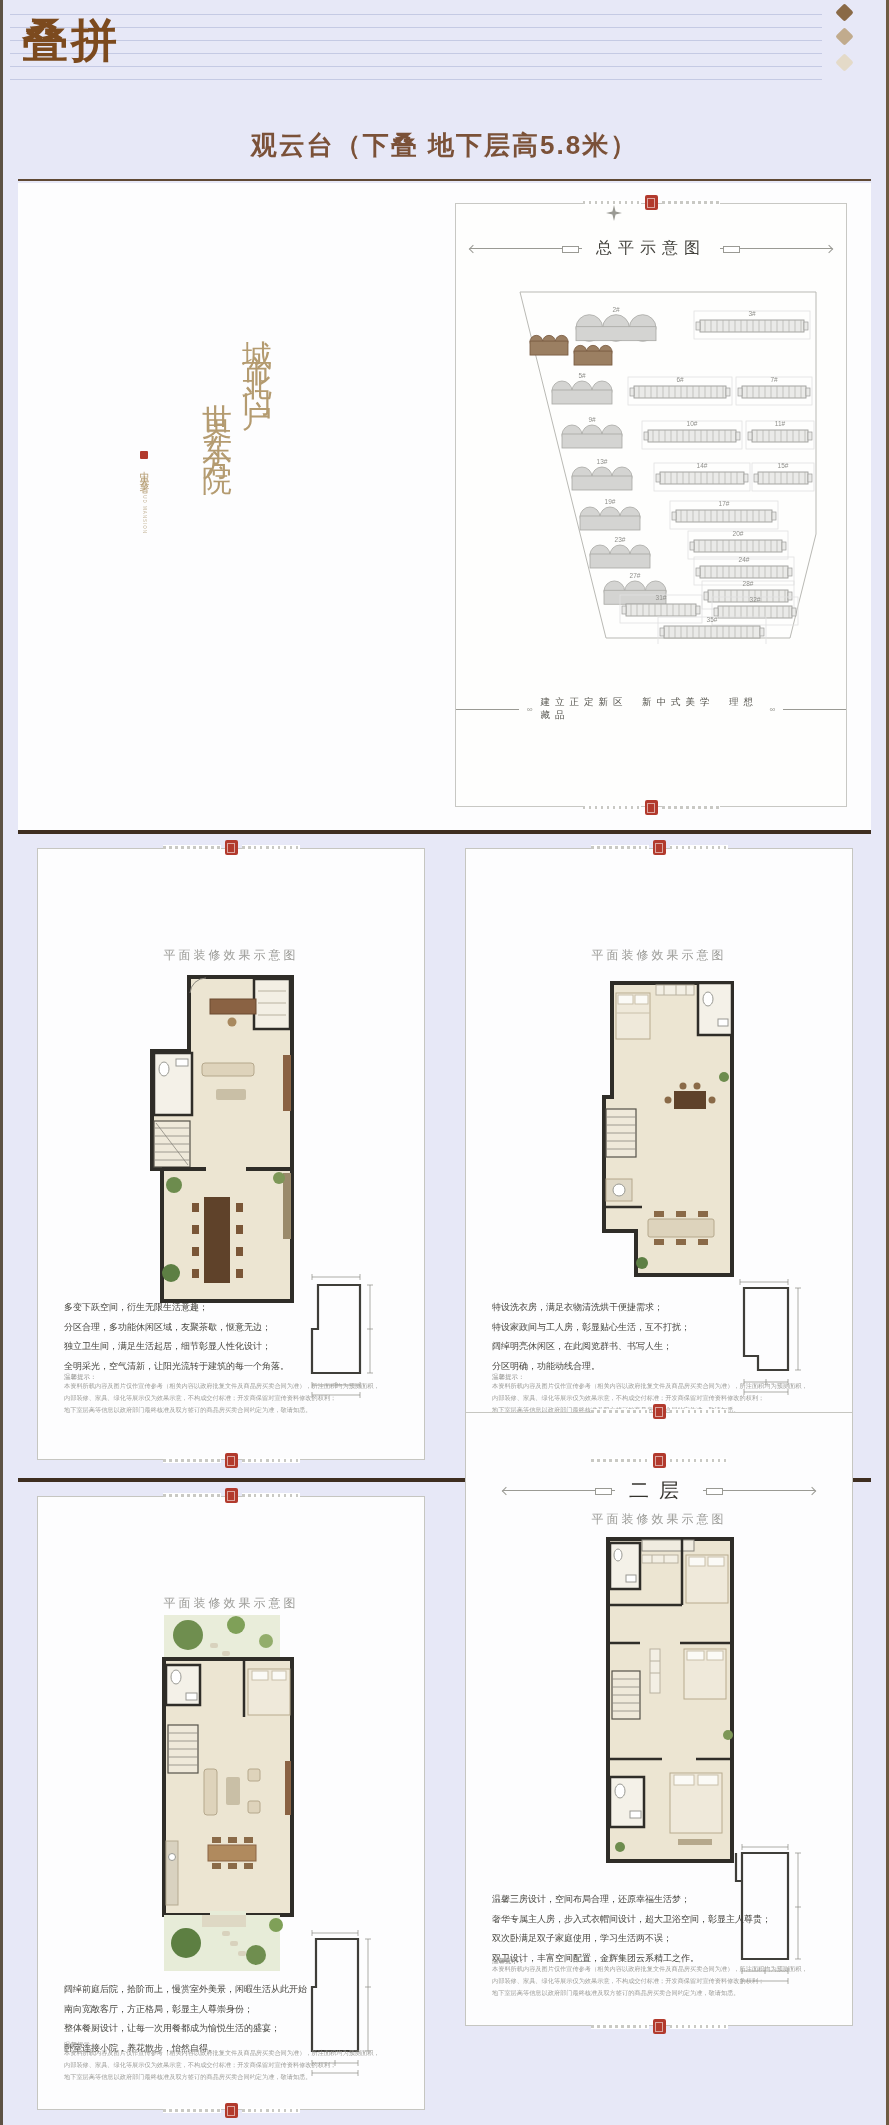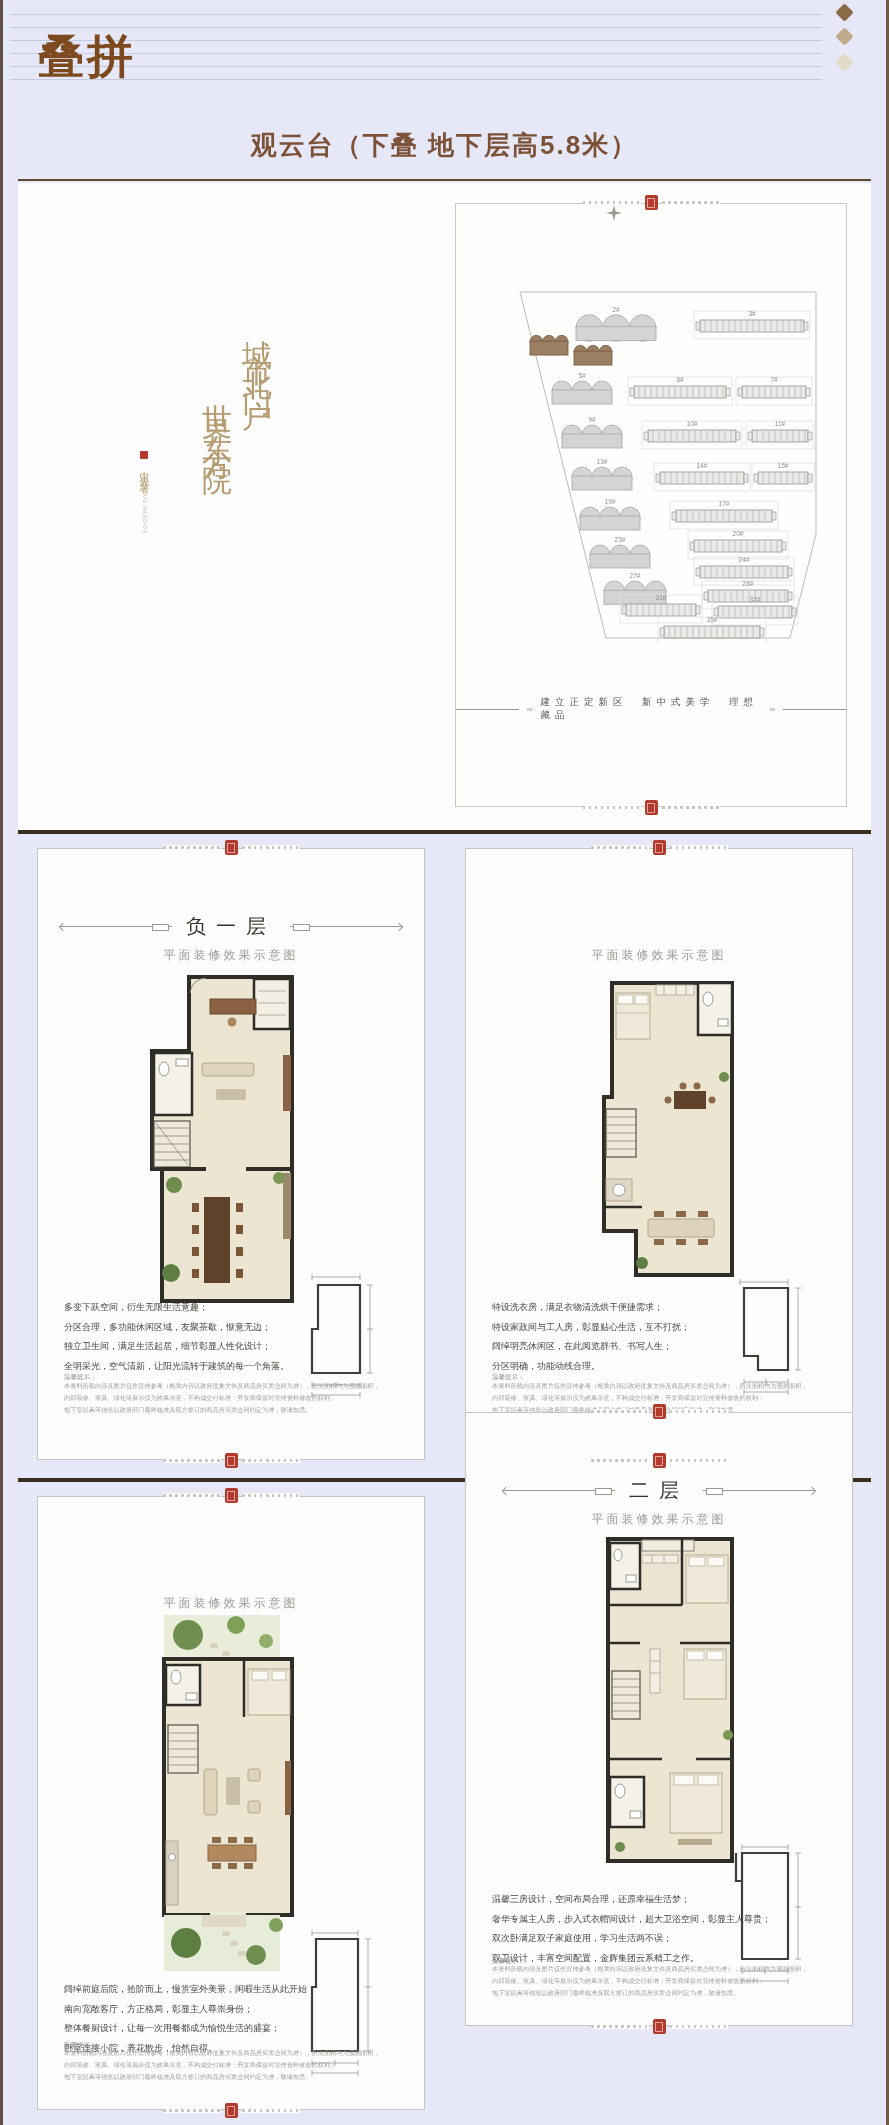--- a/index.html
+++ b/index.html
@@ -2,21 +2,21 @@
 <html><head>
 <meta charset="utf-8">
 <style>
   html,body{margin:0;padding:0;background:#d9dbee;}
   .page{position:relative;width:889px;height:2125px;background:#e7e8f7;overflow:hidden;
         font-family:"Liberation Sans","DejaVu Sans",sans-serif;}
   .edge{position:absolute;top:0;bottom:0;width:3px;background:#5d5244;}
   .edge.l{left:0}.edge.r{right:0;background:#6e5b41}
   
   .rline{position:absolute;left:10px;width:812px;height:1px;background:#c5cae4;}
-  .h1{position:absolute;left:22px;top:10px;margin:16px;font-family:"Liberation Serif","DejaVu Serif",serif;
+  .h1{position:absolute;left:22px;top:10px;margin:0;font-family:"Liberation Serif","DejaVu Serif",serif;
       font-size:46px;font-weight:bold;color:#7c4a1e;letter-spacing:3px;}
   .dia{position:absolute;left:838px;width:13px;height:13px;transform:rotate(45deg);border-radius:2px;}
   .pagetitle{position:absolute;top:128px;left:0;width:100%;text-align:center;font-size:26px;font-weight:bold;
       color:#7b5138;letter-spacing:2px;}
   .rule{position:absolute;top:179px;left:18px;width:853px;height:2px;background:#5f4834;}
   .divider{position:absolute;left:18px;width:853px;height:4px;background:#3e2e20;}
   .d1{top:830px}.d2{top:1478px}
   
   .sec1{position:absolute;left:18px;top:183px;width:853px;height:647px;background:#fdfdfe;}
   .vtext{position:absolute;writing-mode:vertical-rl;font-family:"Liberation Serif","DejaVu Serif",serif;
@@ -114,20 +114,29 @@
             <i></i>
           </span>
         <span class="seal"></span>
         <span class="dband">
             <i></i>
           </span>
       </div>
       <svg class="compass" width="16" height="16" viewBox="0 0 16 16">
         <path d="M8,0 L9.6,6.4 L16,8 L9.6,9.6 L8,16 L6.4,9.6 L0,8 L6.4,6.4 Z" fill="#9a9a94"></path>
       </svg>
+      <div class="trow" style="top:34px">
+        <span class="tdec l">
+            <i class="tip"></i>
+          </span>
+        <h3 class="ptitle">总平示意图</h3>
+        <span class="tdec r">
+            <i class="tip"></i>
+          </span>
+      </div>
 
       <svg class="splan" width="354" height="362" viewBox="0 0 354 362">
         <path d="M46,10 L342,10 L342,252 L316,356 L132,356 Z" fill="#fefefd" stroke="#b9b9b4" stroke-width="1"></path>
         <g id="bgroup">
             <circle cx="115.33333333333333" cy="46" r="13.333333333333334" fill="#d4d4d2" stroke="#a8a8a4" stroke-width="0.8"></circle>
             <circle cx="142" cy="46" r="13.333333333333334" fill="#d4d4d2" stroke="#a8a8a4" stroke-width="0.8"></circle>
             <circle cx="168.66666666666666" cy="46" r="13.333333333333334" fill="#d4d4d2" stroke="#a8a8a4" stroke-width="0.8"></circle>
             <rect x="102" y="44.66666666666667" width="80" height="14" fill="#d4d4d2" stroke="#a8a8a4" stroke-width="0.8"></rect>
             <text x="142" y="30" text-anchor="middle" font-size="6.5" fill="#90908c">2#</text>
             <rect x="220" y="29" width="116" height="28" fill="none" stroke="#e2e2e0" stroke-width="0.8"></rect>
@@ -445,29 +454,20 @@
   <article class="card cA">
     <div class="sealrow top">
         <span class="dband">
           <i></i>
         </span>
         <span class="seal"></span>
         <span class="dband">
           <i></i>
         </span>
       </div>
-    <div class="trow">
-      <span class="tdec l">
-          <i class="tip"></i>
-        </span>
-      <h2 class="ftitle">负一层</h2>
-      <span class="tdec r">
-          <i class="tip"></i>
-        </span>
-    </div>
     <div class="fsub">平面装修效果示意图</div>
     <svg class="plansvg" style="left:106px;top:124px" width="150" height="330" viewBox="0 0 150 330">
       <path d="M45,4 H148 V328 H18 V196 H8 V78 H45 Z" fill="#ece5d2" stroke="#2f2d28" stroke-width="4"></path>
       <rect x="110" y="6" width="36" height="50" fill="#f3efe4" stroke="#2f2d28" stroke-width="2.5"></rect>
       <line x1="114" y1="18" x2="142" y2="18" stroke="#b9b2a0"></line>
         <line x1="114" y1="30" x2="142" y2="30" stroke="#b9b2a0"></line>
         <line x1="114" y1="42" x2="142" y2="42" stroke="#b9b2a0"></line>
       <path d="M46,20 A16,16 0 0 1 62,5" fill="none" stroke="#8a877e"></path>
       <rect x="66" y="26" width="46" height="15" fill="#8a6243" stroke="#6b4a30"></rect>
       <circle cx="88" cy="49" r="4.5" fill="#a8895f"></circle>

